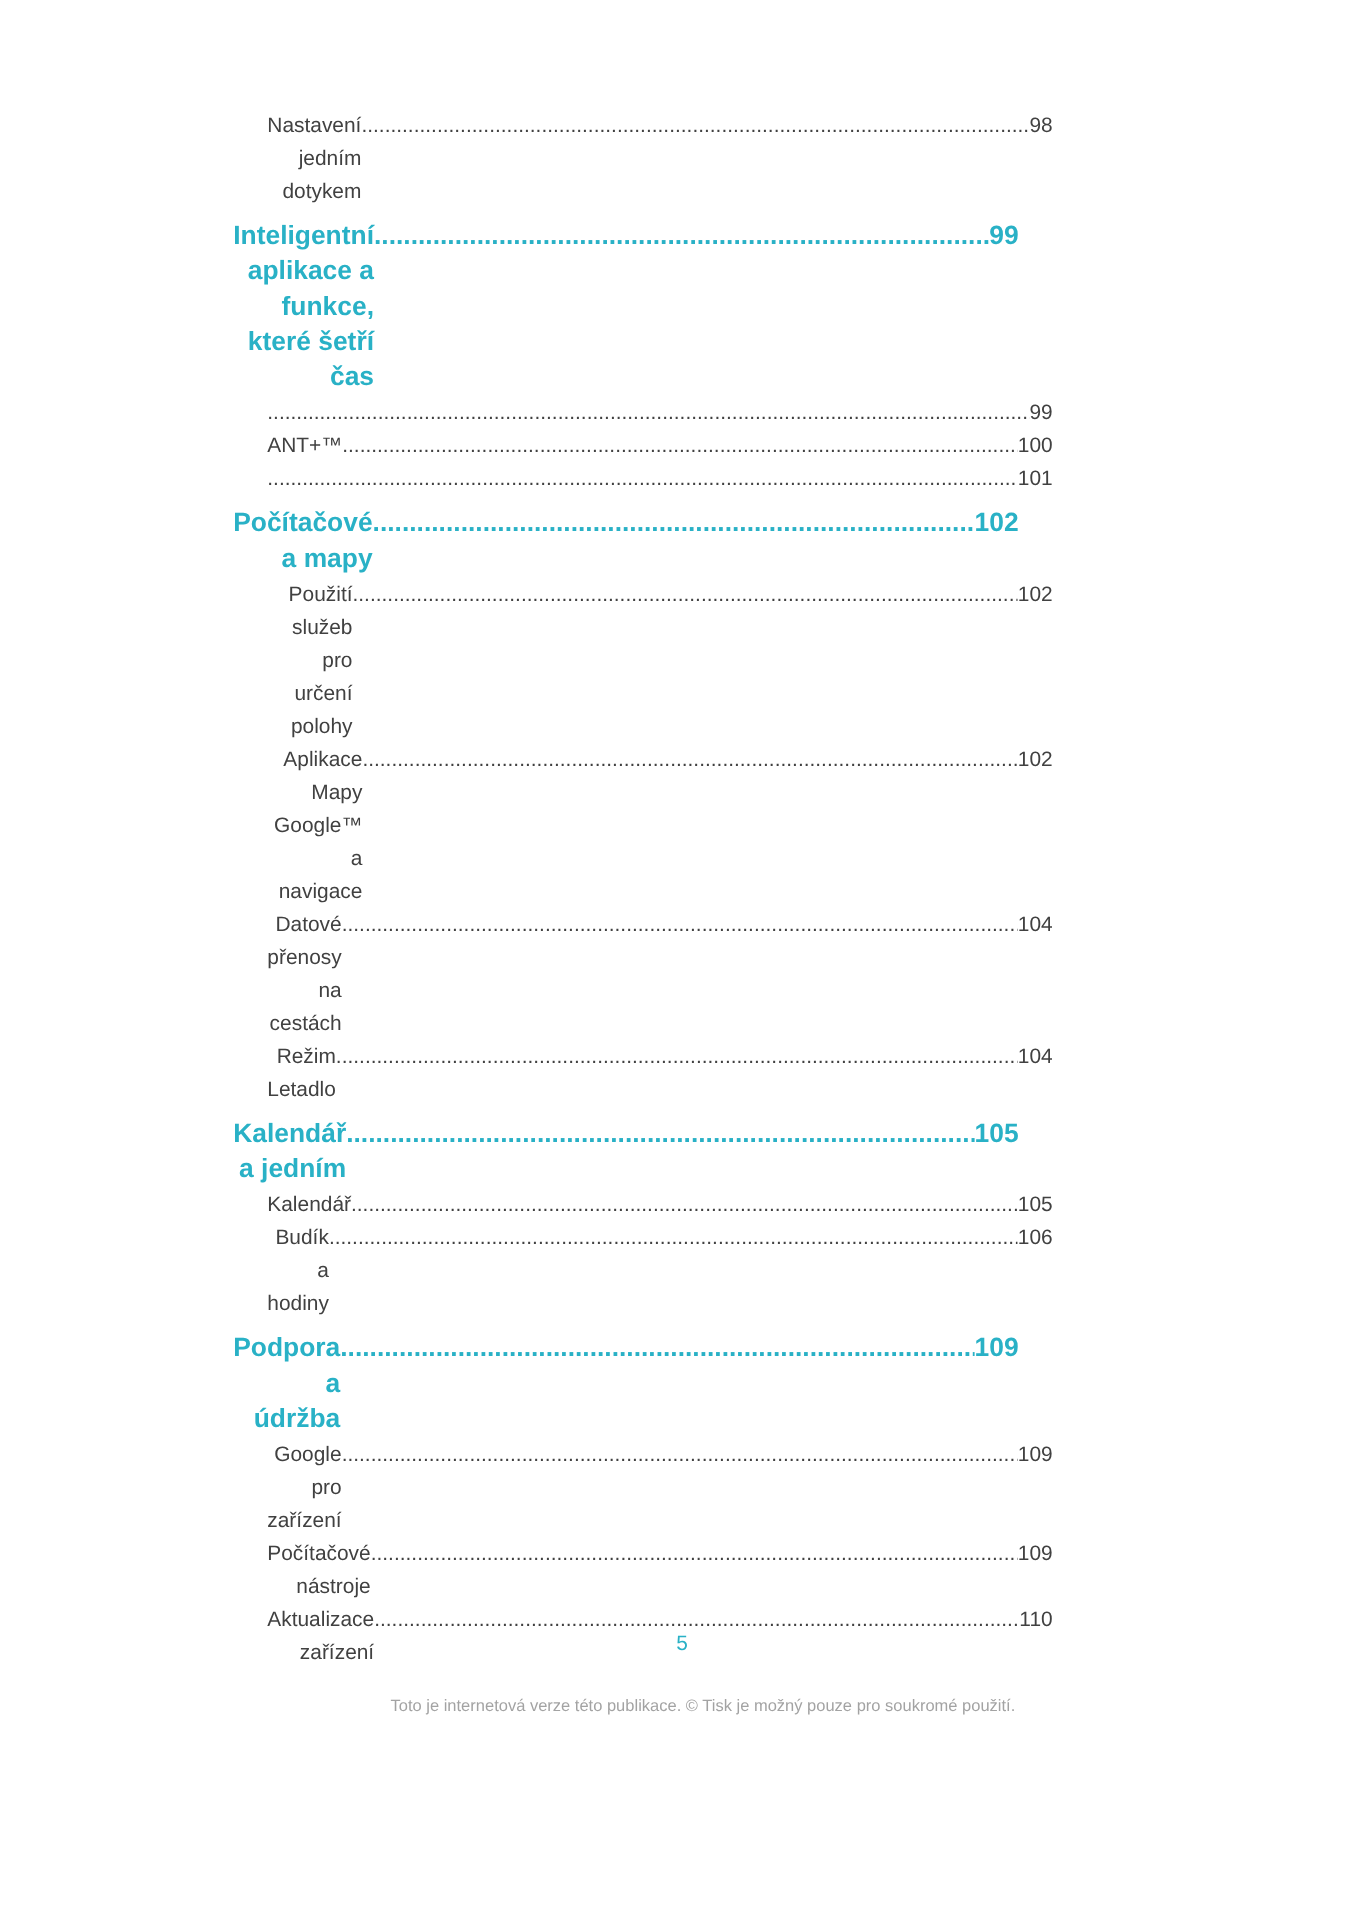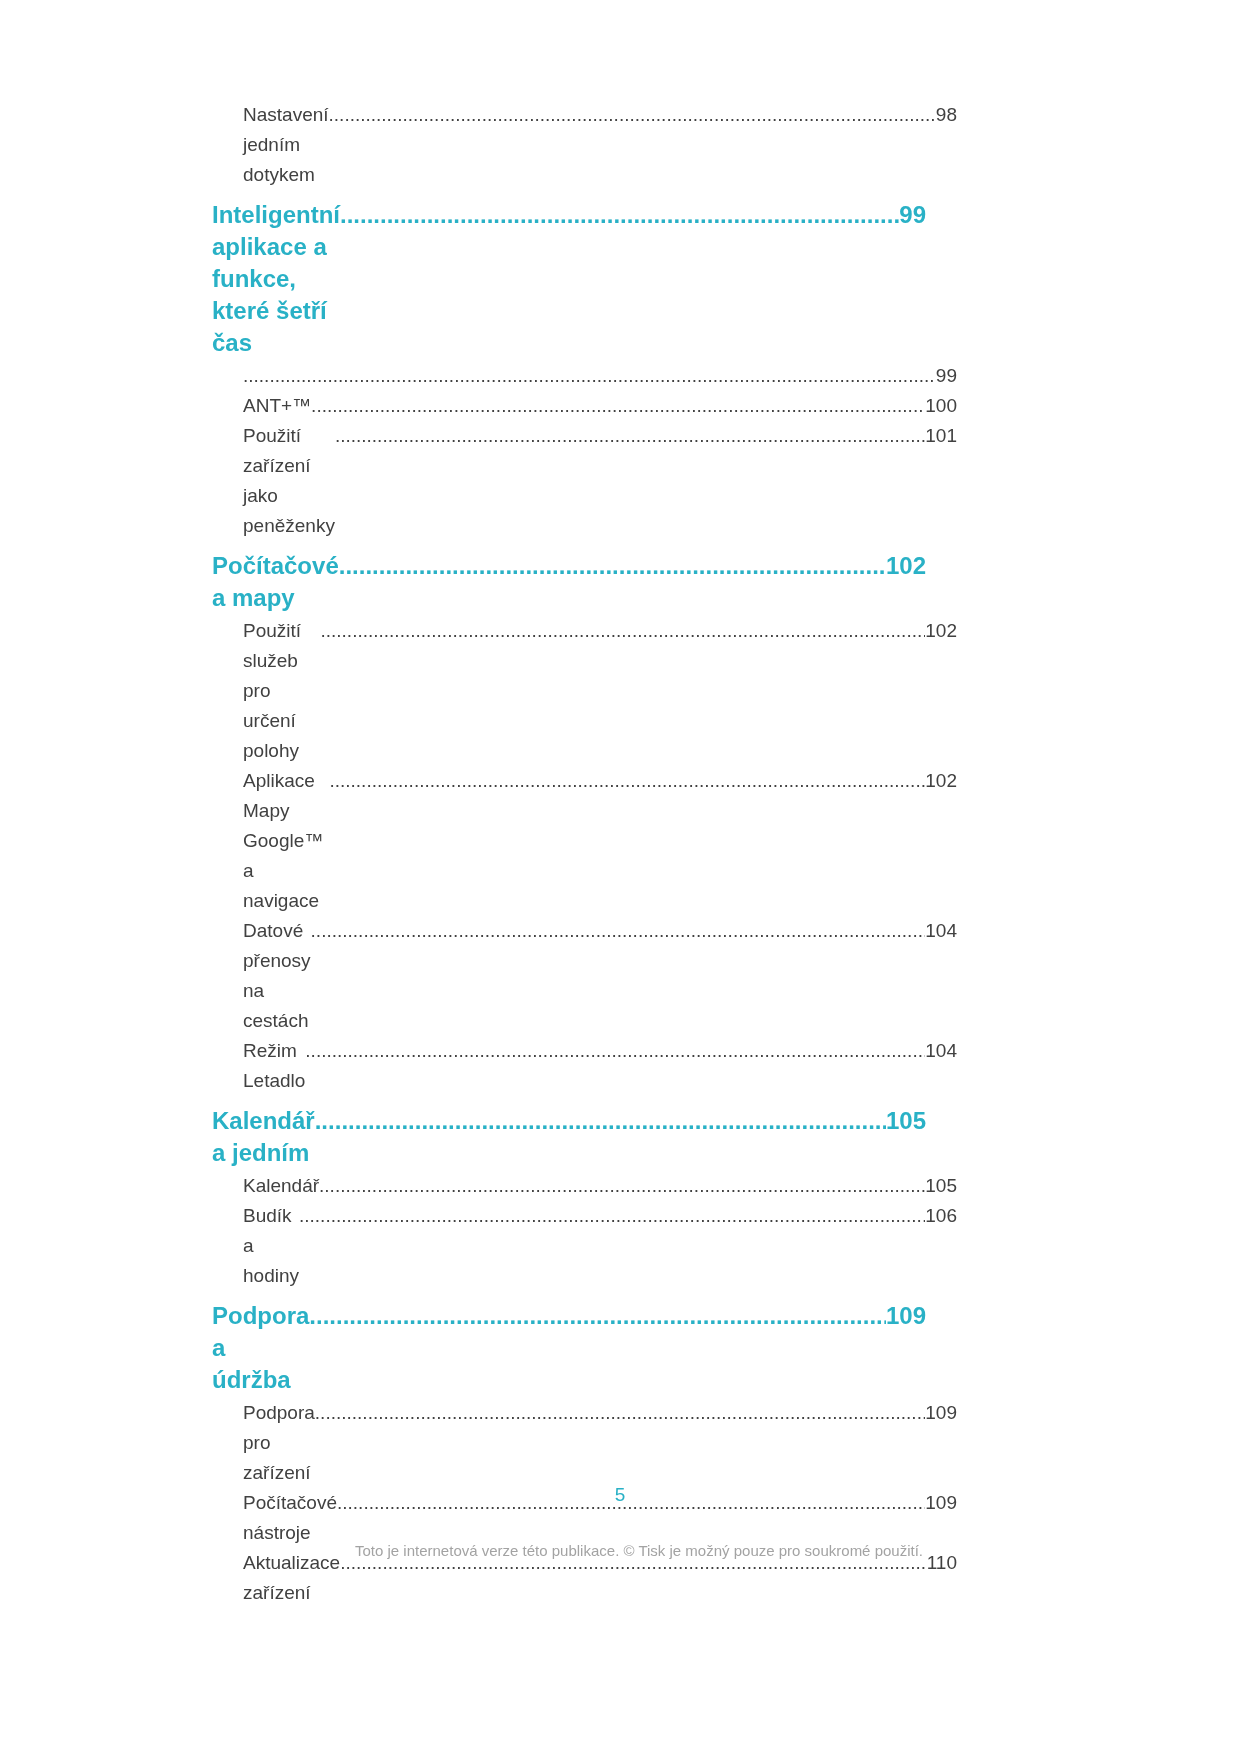--- a/index.html
+++ b/index.html
@@ -18,20 +18,21 @@
   .toc {
     position: absolute;
     left: 212px;
     top: 100px;
     width: 714px;
   }
   .entry {
     display: flex;
     align-items: baseline;
     width: 100%;
+    text-align: right;
   }
   .entry.sub {
     padding-left: 31px;
     color: var(--body-text, #414141);
     font-size: 19px;
     line-height: 30px;
     font-weight: 400;
   }
   .entry.h {
     color: var(--accent, #29b1c6);
@@ -102,21 +103,20 @@
   </div>
 
 
   <div class="entry sub">
     <span class="toc-label">ANT+™</span>
     <span class="toc-dots">................................................................................................................................................................................................................................................................................................................................................................................................................</span>
     <span class="toc-page">100</span>
   </div>
 
   <div class="entry sub">
-    <span class="toc-label">Použití zařízení jako peněženky</span>
     <span class="toc-dots">................................................................................................................................................................................................................................................................................................................................................................................................................</span>
     <span class="toc-page">101</span>
   </div>
 
   <div class="entry h">
     <span class="toc-label">Počítačové a mapy</span>
     <span class="toc-dots">................................................................................................................................................................................................................................................................................................................................................................................................................</span>
     <span class="toc-page">102</span>
   </div>
 
@@ -162,21 +162,21 @@
     <span class="toc-page">106</span>
   </div>
 
   <div class="entry h">
     <span class="toc-label">Podpora a údržba</span>
     <span class="toc-dots">................................................................................................................................................................................................................................................................................................................................................................................................................</span>
     <span class="toc-page">109</span>
   </div>
 
   <div class="entry sub">
-    <span class="toc-label">Podpora pro zařízení</span>
+    <span class="toc-label">Google pro zařízení</span>
     <span class="toc-dots">................................................................................................................................................................................................................................................................................................................................................................................................................</span>
     <span class="toc-page">109</span>
   </div>
 
   <div class="entry sub">
     <span class="toc-label">Počítačové nástroje</span>
     <span class="toc-dots">................................................................................................................................................................................................................................................................................................................................................................................................................</span>
     <span class="toc-page">109</span>
   </div>
 

